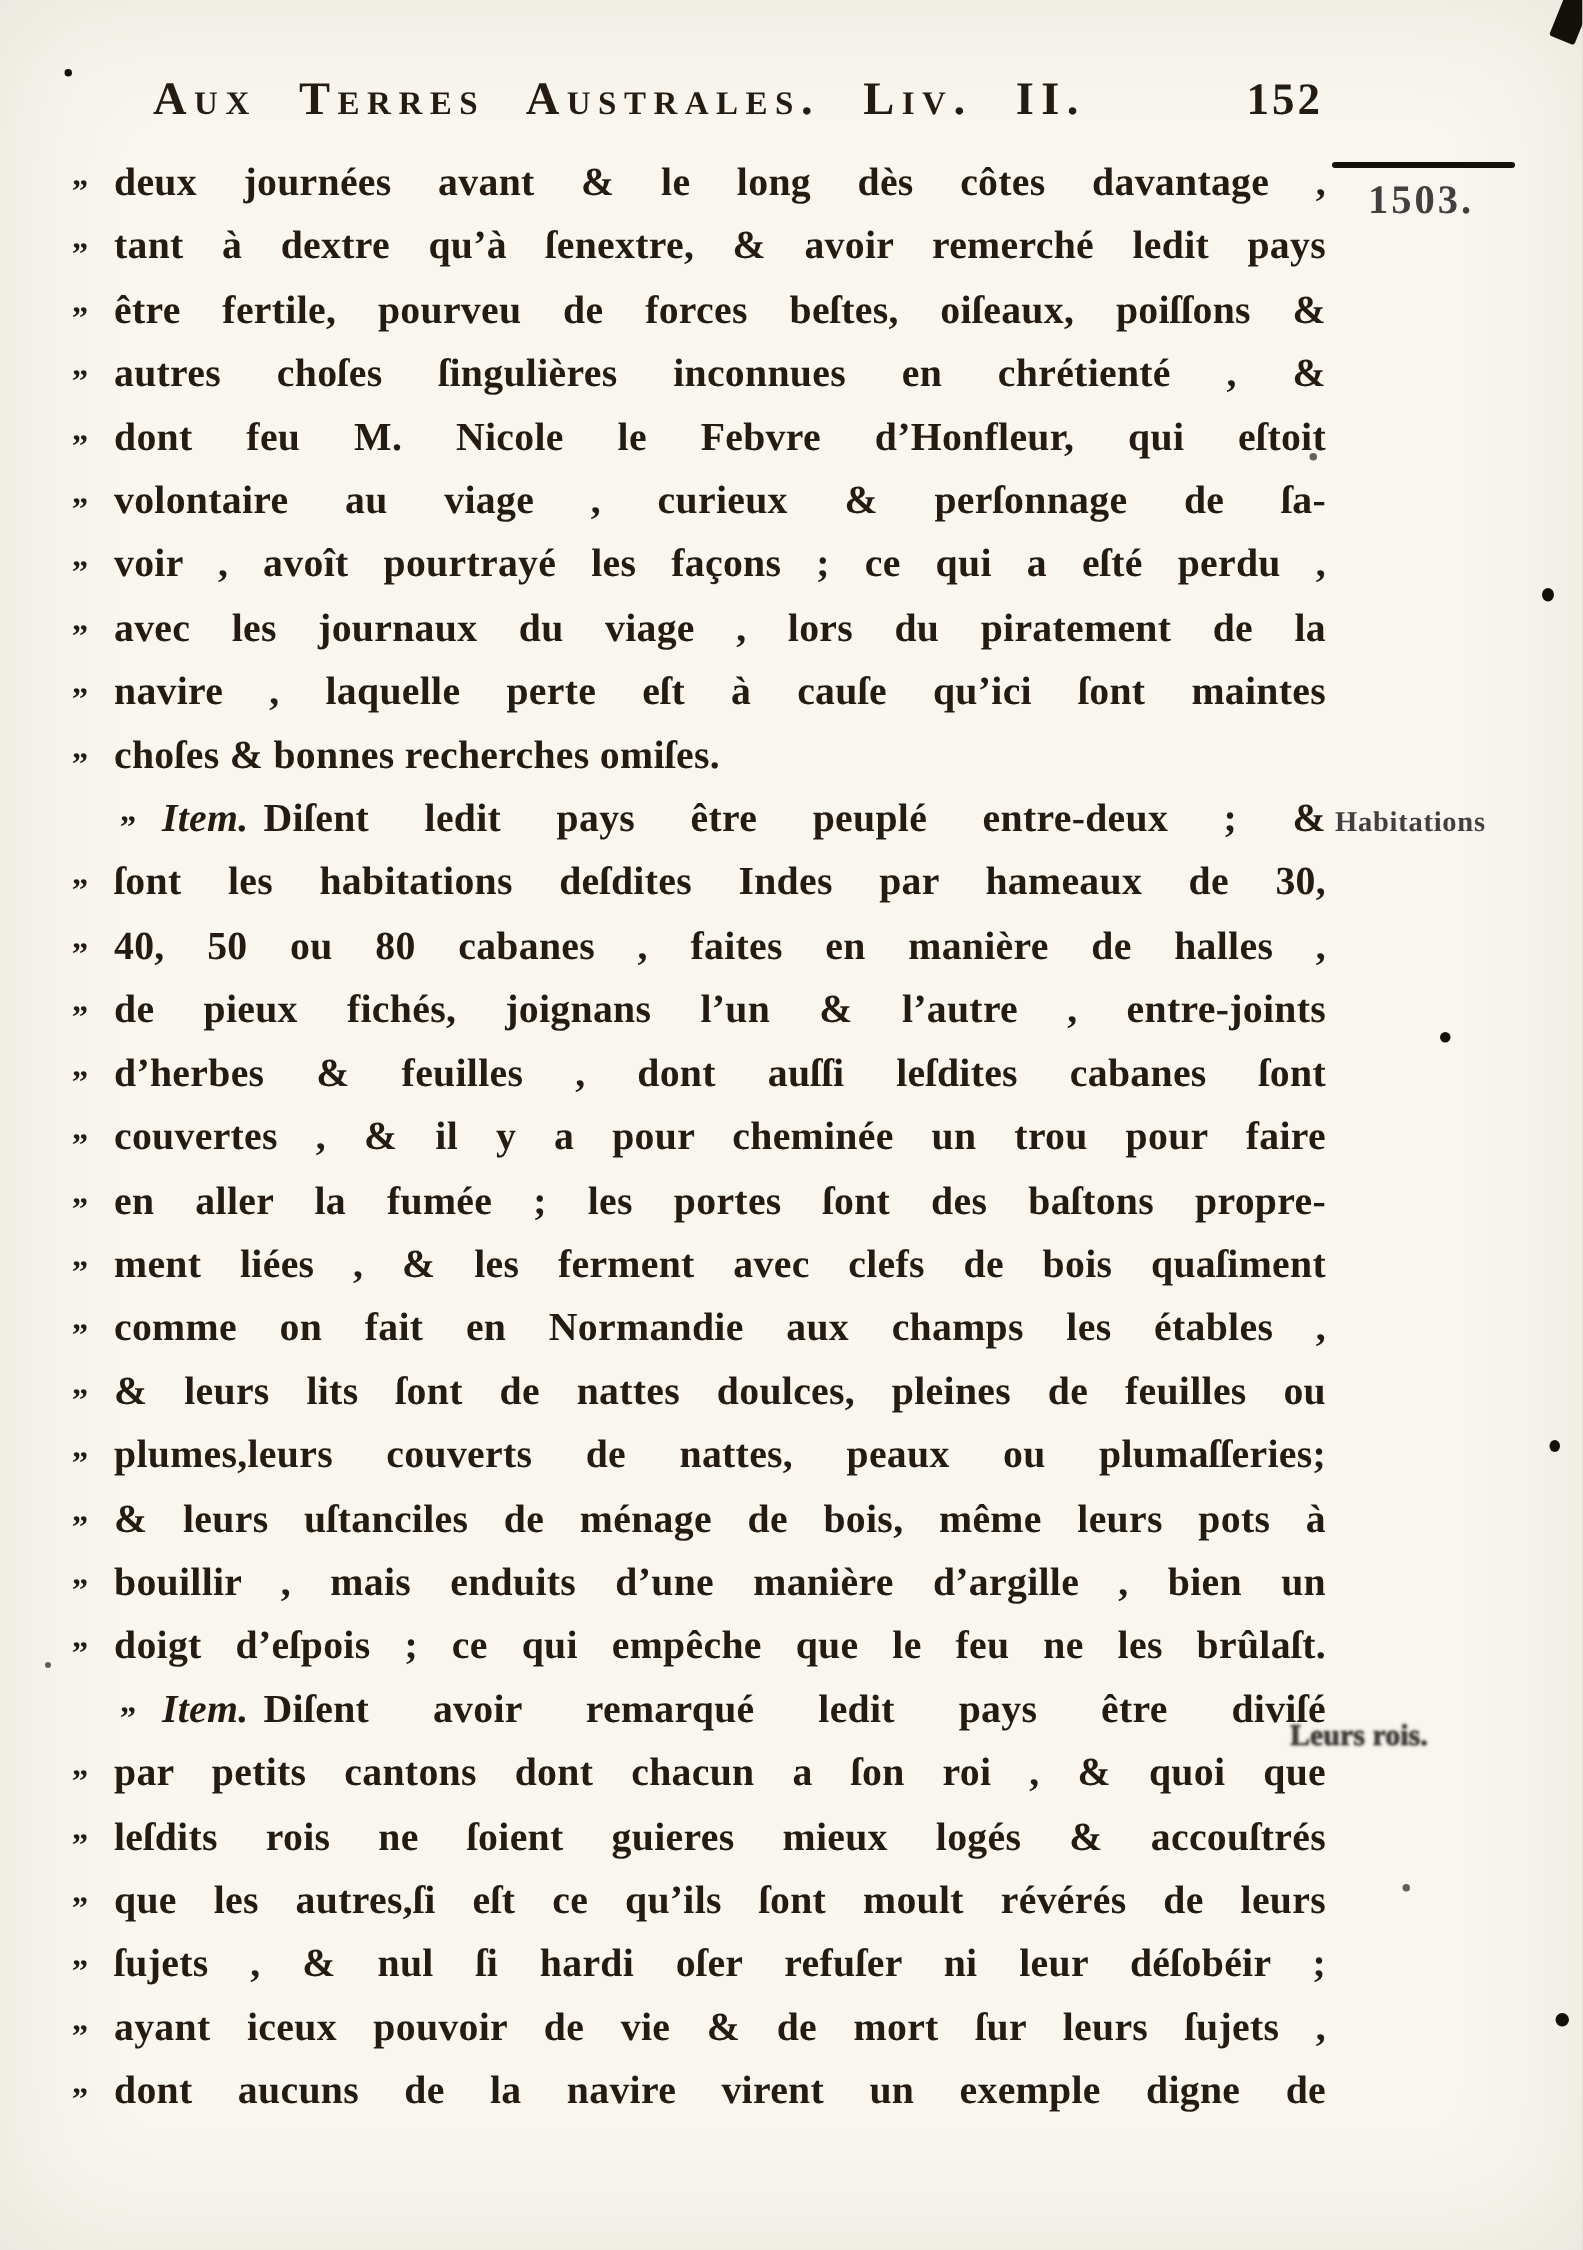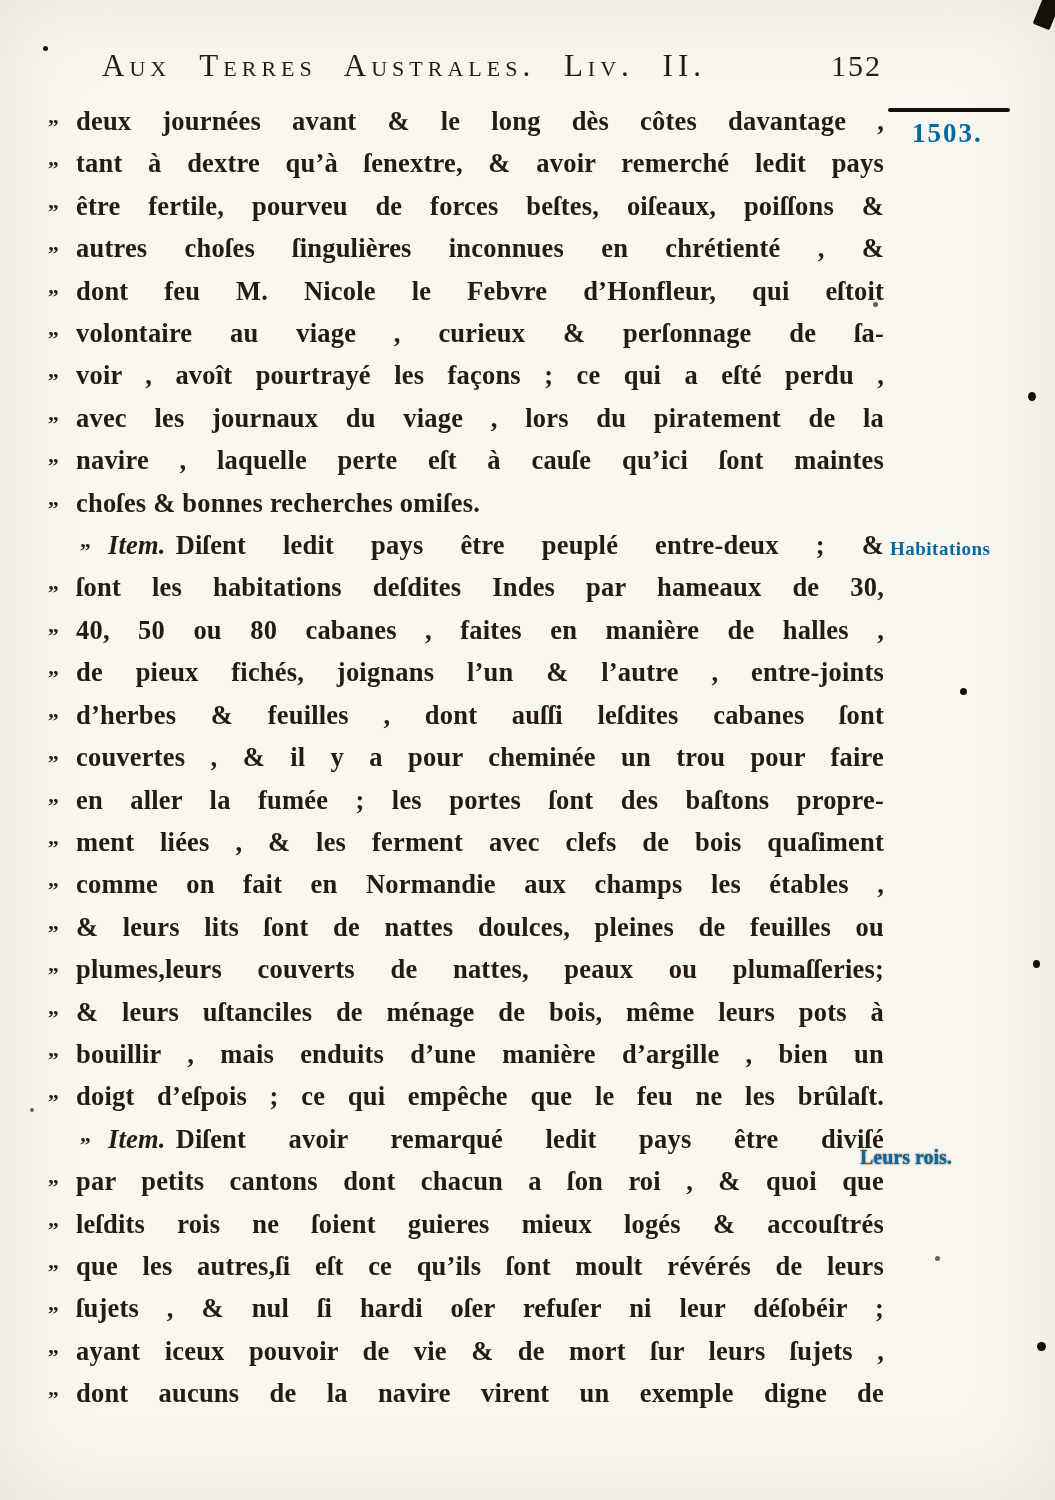--- a/index.html
+++ b/index.html
@@ -17,21 +17,21 @@
 
   
   .header {
     position: absolute;
     top: 48px;
     left: 102px;
     width: 780px;
     display: flex;
     justify-content: space-between;
     align-items: baseline;
-    font-weight: normal;
+    font-weight: bold;
   }
   .running-title {
     font-variant: small-caps;
     font-size: 31px;
     letter-spacing: 5px;
     word-spacing: 16px;
     white-space: nowrap;
   }
   .page-number {
     font-size: 30px;
@@ -65,21 +65,21 @@
     font-size: 0.82em;
     transform: translateY(-5px);
   }
   .line.indent .qmark { left: 34px; }
   .line em { padding-right: 10px; }
 
   
   .note {
     position: absolute;
     font-weight: 700;
-    color: #0369a1;
+    color: #404040;
     white-space: nowrap;
   }
   .note-rule {
     position: absolute;
     left: 888px;
     top: 108px;
     width: 122px;
     height: 4px;
     background: #15100b;
     border-radius: 2px;

